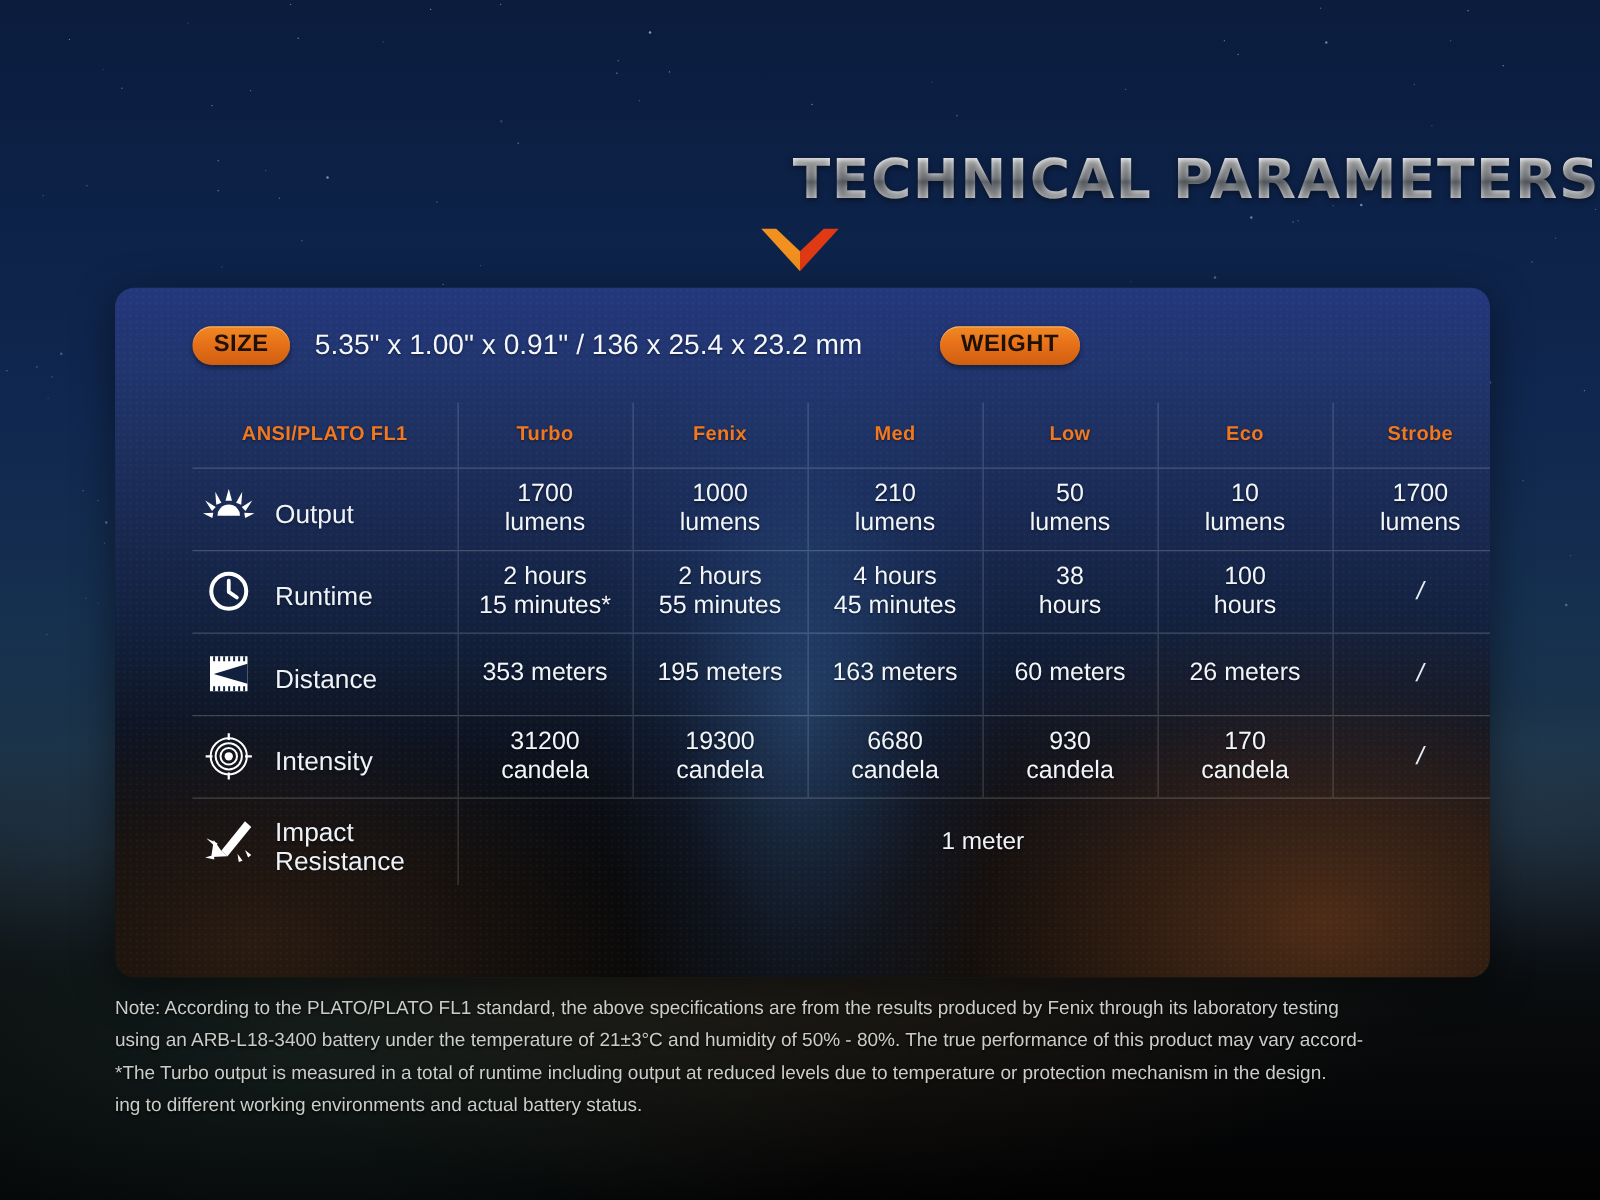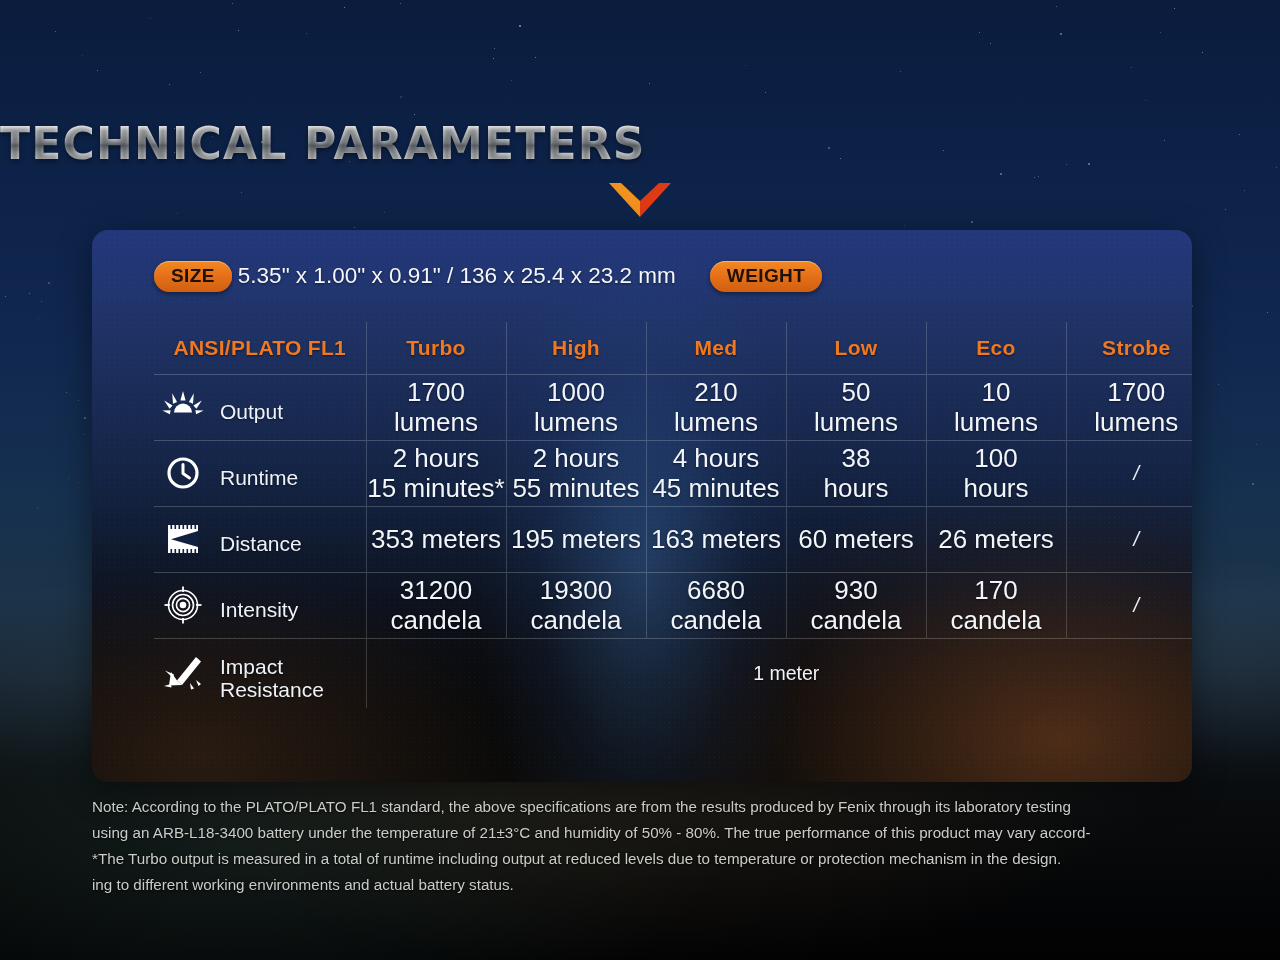--- a/index.html
+++ b/index.html
@@ -44,21 +44,21 @@
     background:
       radial-gradient(ellipse 620px 150px at 88% 58%, rgba(120,150,180,0.13) 0%, rgba(0,0,0,0) 70%),
       radial-gradient(ellipse 520px 130px at 8% 62%, rgba(110,140,170,0.10) 0%, rgba(0,0,0,0) 70%);
     pointer-events: none;
   }
 
   
   .title-wrap {
     position: absolute;
     top: 118px; left: 0; right: 0;
-    text-align: left;
+    text-align: right;
     text-decoration: underline;
   }
   .title {
     display: inline-block;
     font-size: 44px;
     font-weight: bold;
     letter-spacing: 1.2px;
     font-family: "DejaVu Sans", sans-serif;
     background: linear-gradient(180deg,
         #ffffff 0%,
@@ -115,21 +115,21 @@
   .panel-inner { position: relative; width: 100%; height: 100%; }
 
   
   .specline {
     position: absolute;
     top: 0; left: 0; right: 0;
     height: 92px;
     display: flex;
     align-items: center;
     padding-left: 62px;
-    gap: 6px;
+    gap: 20px;
     color: #ffffff;
   }
   .pill {
     display: inline-flex;
     align-items: center;
     justify-content: center;
     height: 31px;
     padding: 0 17px;
     border-radius: 16px;
     background: linear-gradient(180deg, #f08a22 0%, #e8711a 45%, #cf5f10 100%);
@@ -169,21 +169,21 @@
   .tbl tr.hdr { height: 52px; }
   .tbl tr.tall { height: 70px; }
 
   .row-div td { border-top: 1px solid rgba(255,255,255,0.20); }
 
   .col-label { width: 212px; }
   .col-mode  { width: 140px; }
 
   th.hdr-cell {
     color: #f07820;
-    font-size: 21px;
+    font-size: 16px;
     font-weight: bold;
     letter-spacing: .3px;
     text-shadow: 0 1px 2px rgba(0,0,0,0.5);
   }
   th.hdr-cell.sep, td.sep { border-left: 1px solid rgba(255,255,255,0.18); }
 
   .labelcell {
     display: flex;
     align-items: center;
     gap: 14px;
@@ -192,21 +192,21 @@
   }
   .labelcell .txt {
     font-size: 21px;
     color: #eef3f9;
     line-height: 1.12;
     text-shadow: 0 1px 2px rgba(0,0,0,0.5);
     margin-top: 10px;
   }
   .ico { width: 46px; flex: 0 0 46px; display: flex; align-items: center; justify-content: center; }
 
-  .val { font-size: 26px; line-height: 1.16; text-shadow: 0 1px 2px rgba(0,0,0,0.55); }
+  .val { font-size: 20px; line-height: 1.16; text-shadow: 0 1px 2px rgba(0,0,0,0.55); }
   .val .l2 { display: block; }
   .slash { font-size: 20px; color: #e9eef5; font-style: italic; }
 
   .spanval { font-size: 19.5px; color: #f0f4f9; text-shadow: 0 1px 2px rgba(0,0,0,0.6); }
 
   
   .note {
     position: absolute;
     left: 92px;
     top: 794px;
@@ -423,21 +423,21 @@
           <col class="col-mode">
         <col class="col-mode">
           <col class="col-mode">
           <col class="col-mode">
       </colgroup>
 
       <thead>
         <tr class="hdr">
           <th class="hdr-cell">ANSI/PLATO FL1</th>
           <th class="hdr-cell sep">Turbo</th>
-          <th class="hdr-cell sep">High</th>
+          <th class="hdr-cell sep">Fenix</th>
           <th class="hdr-cell sep">Med</th>
           <th class="hdr-cell sep">Low</th>
           <th class="hdr-cell sep">Eco</th>
           <th class="hdr-cell sep">Strobe</th>
         </tr>
       </thead>
 
       <tbody>
 
         <tr class="row-div">

